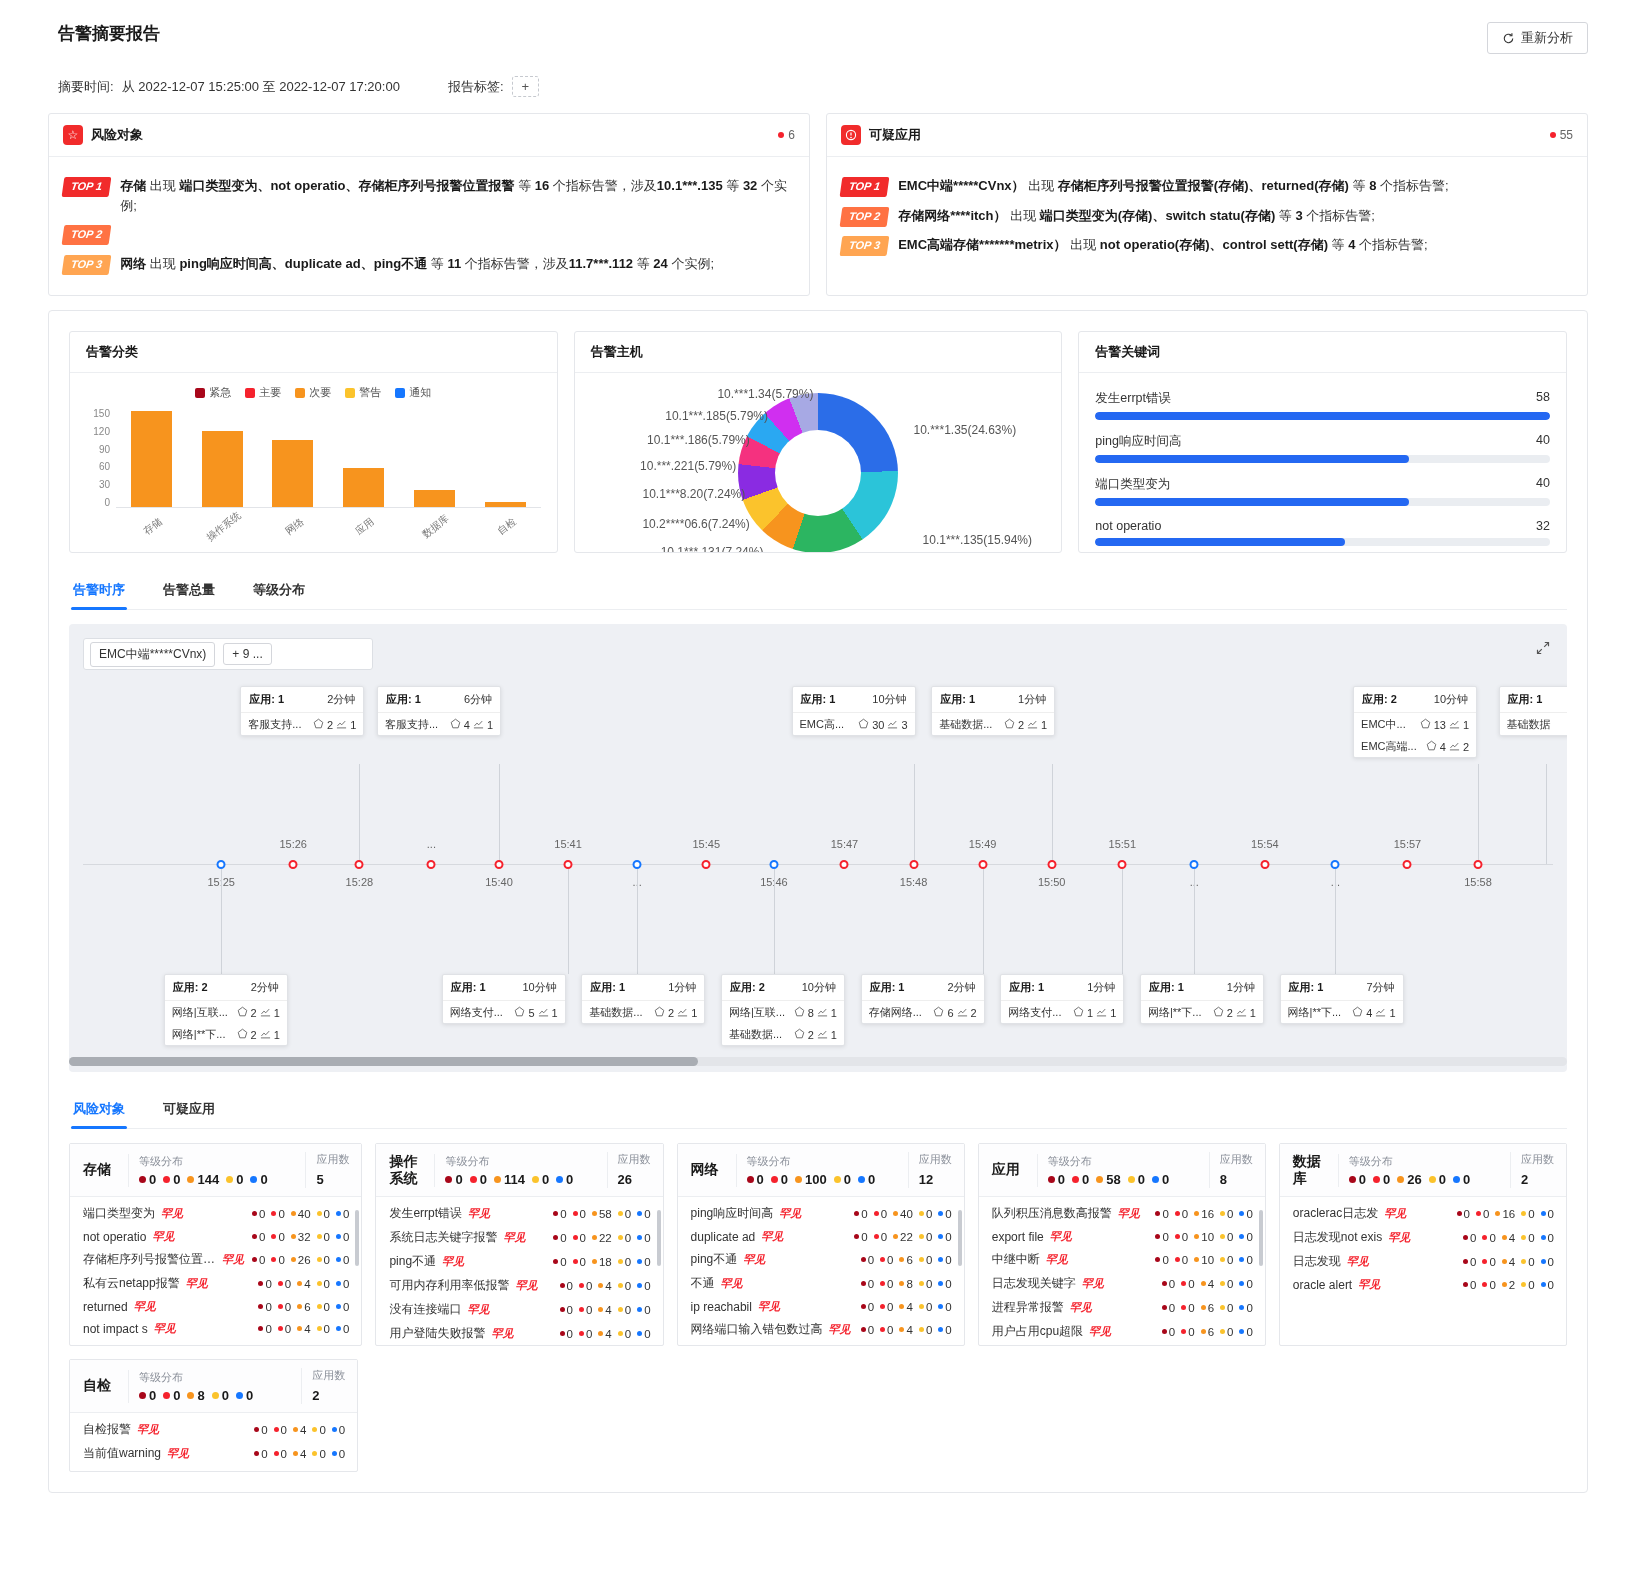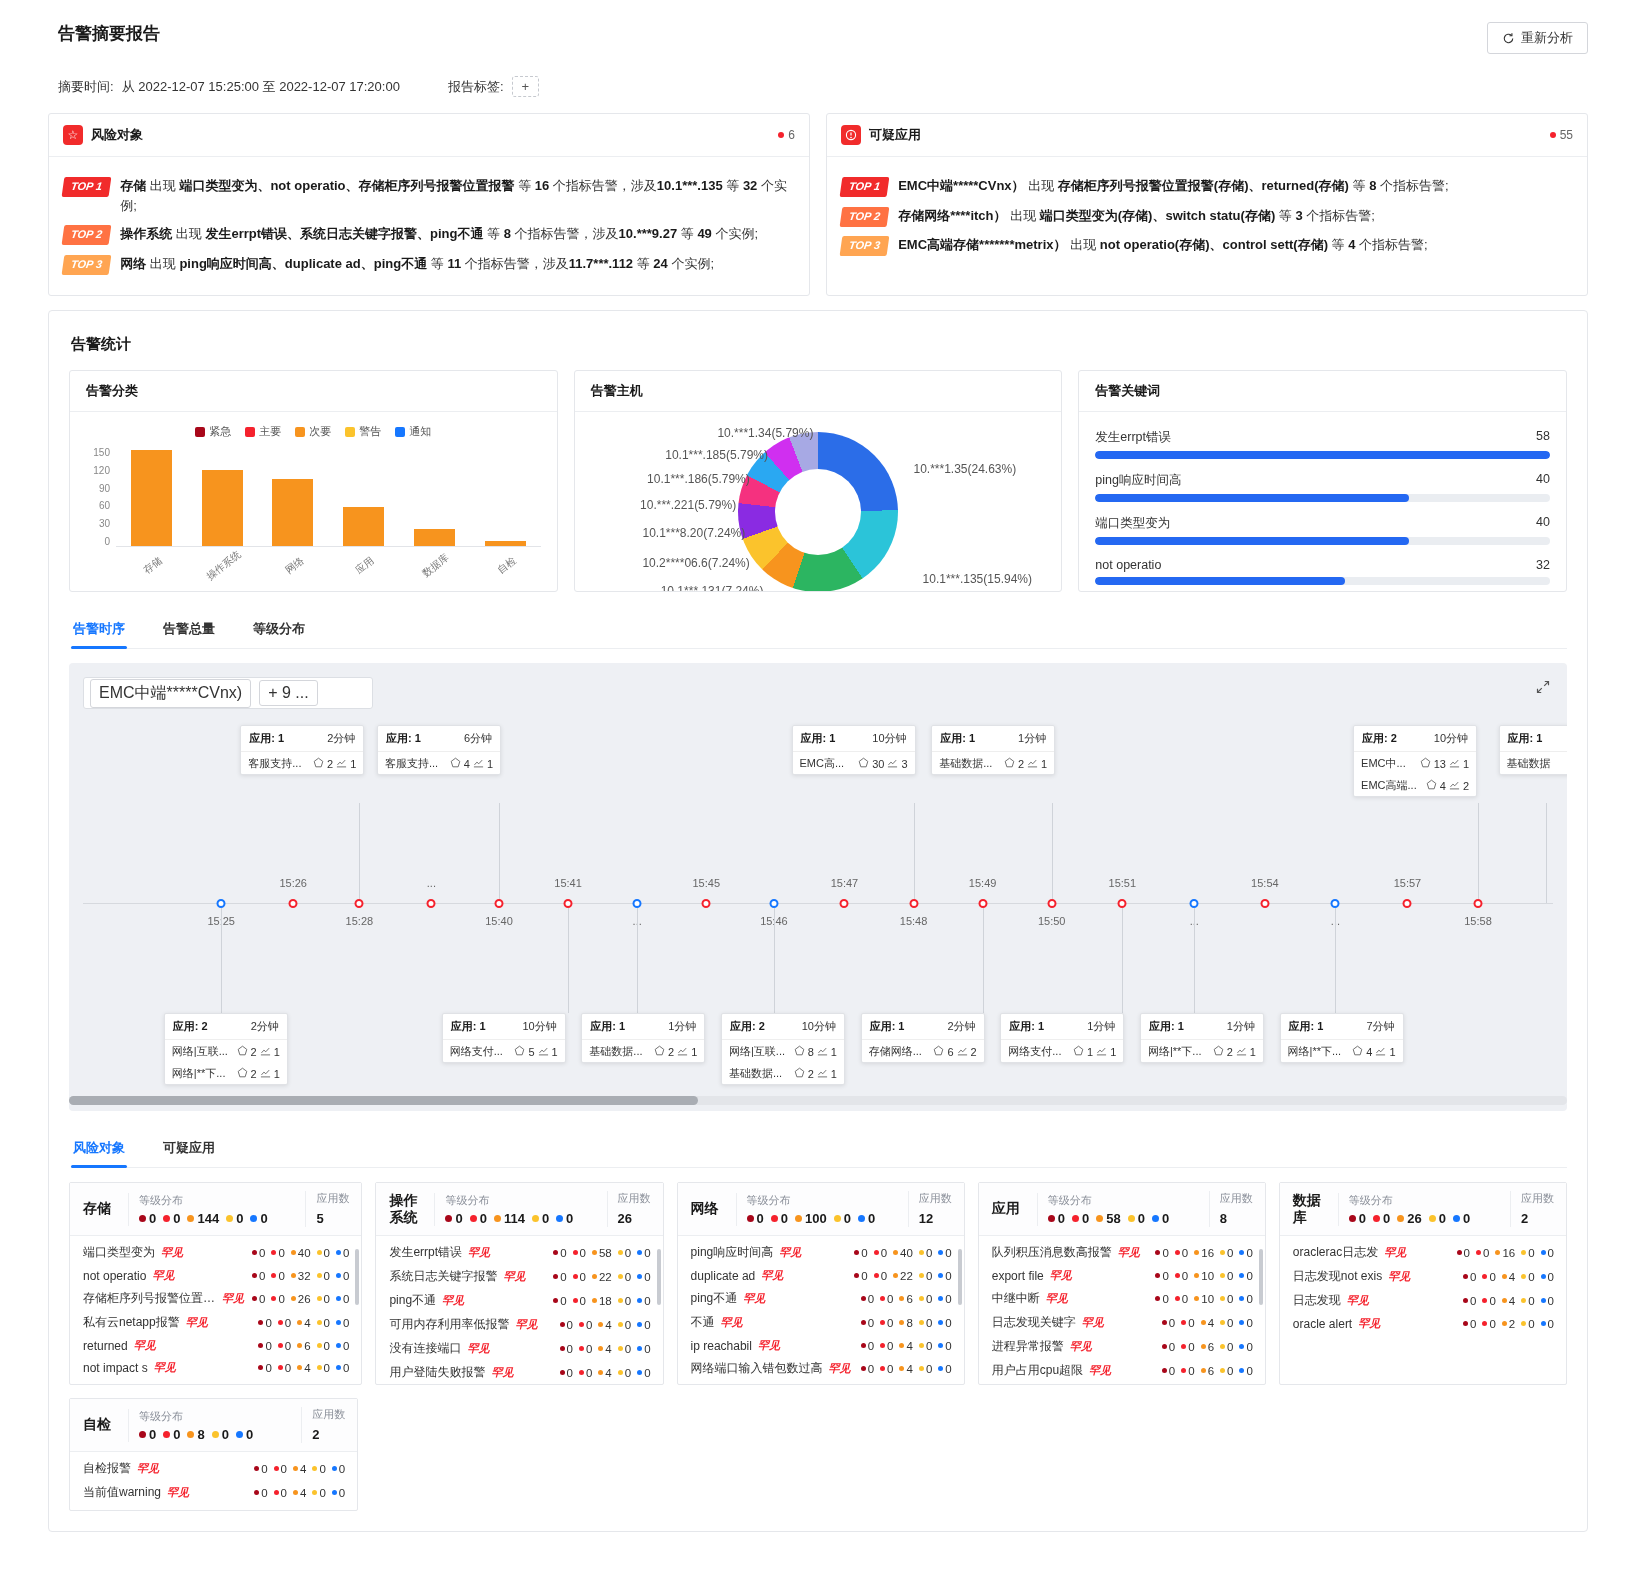--- a/index.html
+++ b/index.html
@@ -72,21 +72,21 @@
 
   
   .tabs { display:flex; gap:34px; margin:22px 0 0 2px; border-bottom:1px solid #eceef1; }
   .tab { font-size:13px; font-weight:700; color:#333; padding:6px 2px 10px; cursor:pointer; position:relative; }
   .tab.active { color:#1677ff; }
   .tab.active::after { content:""; position:absolute; left:0; right:0; bottom:-1px; height:3px; background:#1677ff; border-radius:2px; }
 
   
   .tl-panel { margin-top:14px; background:#eef0f4; border-radius:4px; height:448px; position:relative; overflow:hidden; }
   .tl-filter { position:absolute; left:14px; top:14px; width:290px; height:32px; background:#fff; border:1px solid #dcdfe4; border-radius:3px; display:flex; align-items:center; gap:8px; padding:0 6px; }
-  .tl-tag { border:1px solid #d4d6db; border-radius:3px; background:#fff; font-size:16px; color:#333; padding:3px 8px; white-space:nowrap; cursor:pointer; }
+  .tl-tag { border:1px solid #d4d6db; border-radius:3px; background:#fff; font-size:12px; color:#333; padding:3px 8px; white-space:nowrap; cursor:pointer; }
   .expand-btn { position:absolute; right:14px; top:16px; cursor:pointer; width:18px; height:18px; }
   .tl-canvas { position:absolute; left:14px; right:14px; top:0; bottom:22px; }
   .axis { position:absolute; left:0; right:0; top:240px; height:1px; background:#d6d9de; }
   .tl-dot { position:absolute; top:236px; width:9px; height:9px; border-radius:50%; background:#fff; border:2px solid #f5222d; transform:translateX(-50%); cursor:pointer; z-index:3; }
   .tl-dot.blue { border-color:#1677ff; }
   .tl-time { position:absolute; transform:translateX(-50%); font-size:11px; color:#666; white-space:nowrap; }
   .tl-time.above { top:214px; } .tl-time.below { top:252px; }
   .tl-line { position:absolute; width:1px; background:#cfd3d9; z-index:1; }
   .tl-line.up { top:140px; height:100px; } .tl-line.down { top:245px; height:105px; }
   .tl-card { position:absolute; width:124px; background:#fff; border:1px solid #e0e2e6; border-radius:2px; box-shadow:0 1px 4px rgba(0,0,0,.10); z-index:2; font-size:11px; }
@@ -156,21 +156,20 @@
             <span>6</span>
           </span>
       </div>
       <div class="panel-bd" id="risk-body">
           <div class="top-row">
             <span class="top-badge top-1">TOP 1</span>
             <span class="top-text"><b>存储</b><span> 出现 </span><b>端口类型变为、not operatio、存储柜序列号报警位置报警</b><span> 等 </span><b>16</b><span> 个指标告警，涉及</span><b>10.1***.135</b><span> 等 </span><b>32</b><span> 个实例;</span></span>
           </div>
           <div class="top-row">
             <span class="top-badge top-2">TOP 2</span>
-            <span class="top-text"><b>操作系统</b><span> 出现 </span><b>发生errpt错误、系统日志关键字报警、ping不通</b><span> 等 </span><b>8</b><span> 个指标告警，涉及</span><b>10.***9.27</b><span> 等 </span><b>49</b><span> 个实例;</span></span>
           </div>
           <div class="top-row">
             <span class="top-badge top-3">TOP 3</span>
             <span class="top-text"><b>网络</b><span> 出现 </span><b>ping响应时间高、duplicate ad、ping不通</b><span> 等 </span><b>11</b><span> 个指标告警，涉及</span><b>11.7***.112</b><span> 等 </span><b>24</b><span> 个实例;</span></span>
           </div>
         </div>
     </section>
     <section class="panel">
       <div class="panel-hd">
         <span class="red-square">
@@ -197,21 +196,20 @@
           </div>
           <div class="top-row">
             <span class="top-badge top-3">TOP 3</span>
             <span class="top-text"><b>EMC高端存储*******metrix）</b><span> 出现 </span><b>not operatio(存储)、control sett(存储)</b><span> 等 </span><b>4</b><span> 个指标告警;</span></span>
           </div>
         </div>
     </section>
   </div>
 
   <section class="stats-card">
-    <div class="section-title">告警统计</div>
 
     <div class="charts-row">
       <div class="chart-card">
         <div class="chart-hd">告警分类</div>
         <div class="chart-bd">
           <div class="legend" id="cls-legend">
               <span><i style="background: rgb(168, 7, 26);"></i>紧急</span>
               <span><i style="background: rgb(245, 34, 45);"></i>主要</span>
               <span><i style="background: rgb(247, 148, 30);"></i>次要</span>
               <span><i style="background: rgb(251, 195, 44);"></i>警告</span>

